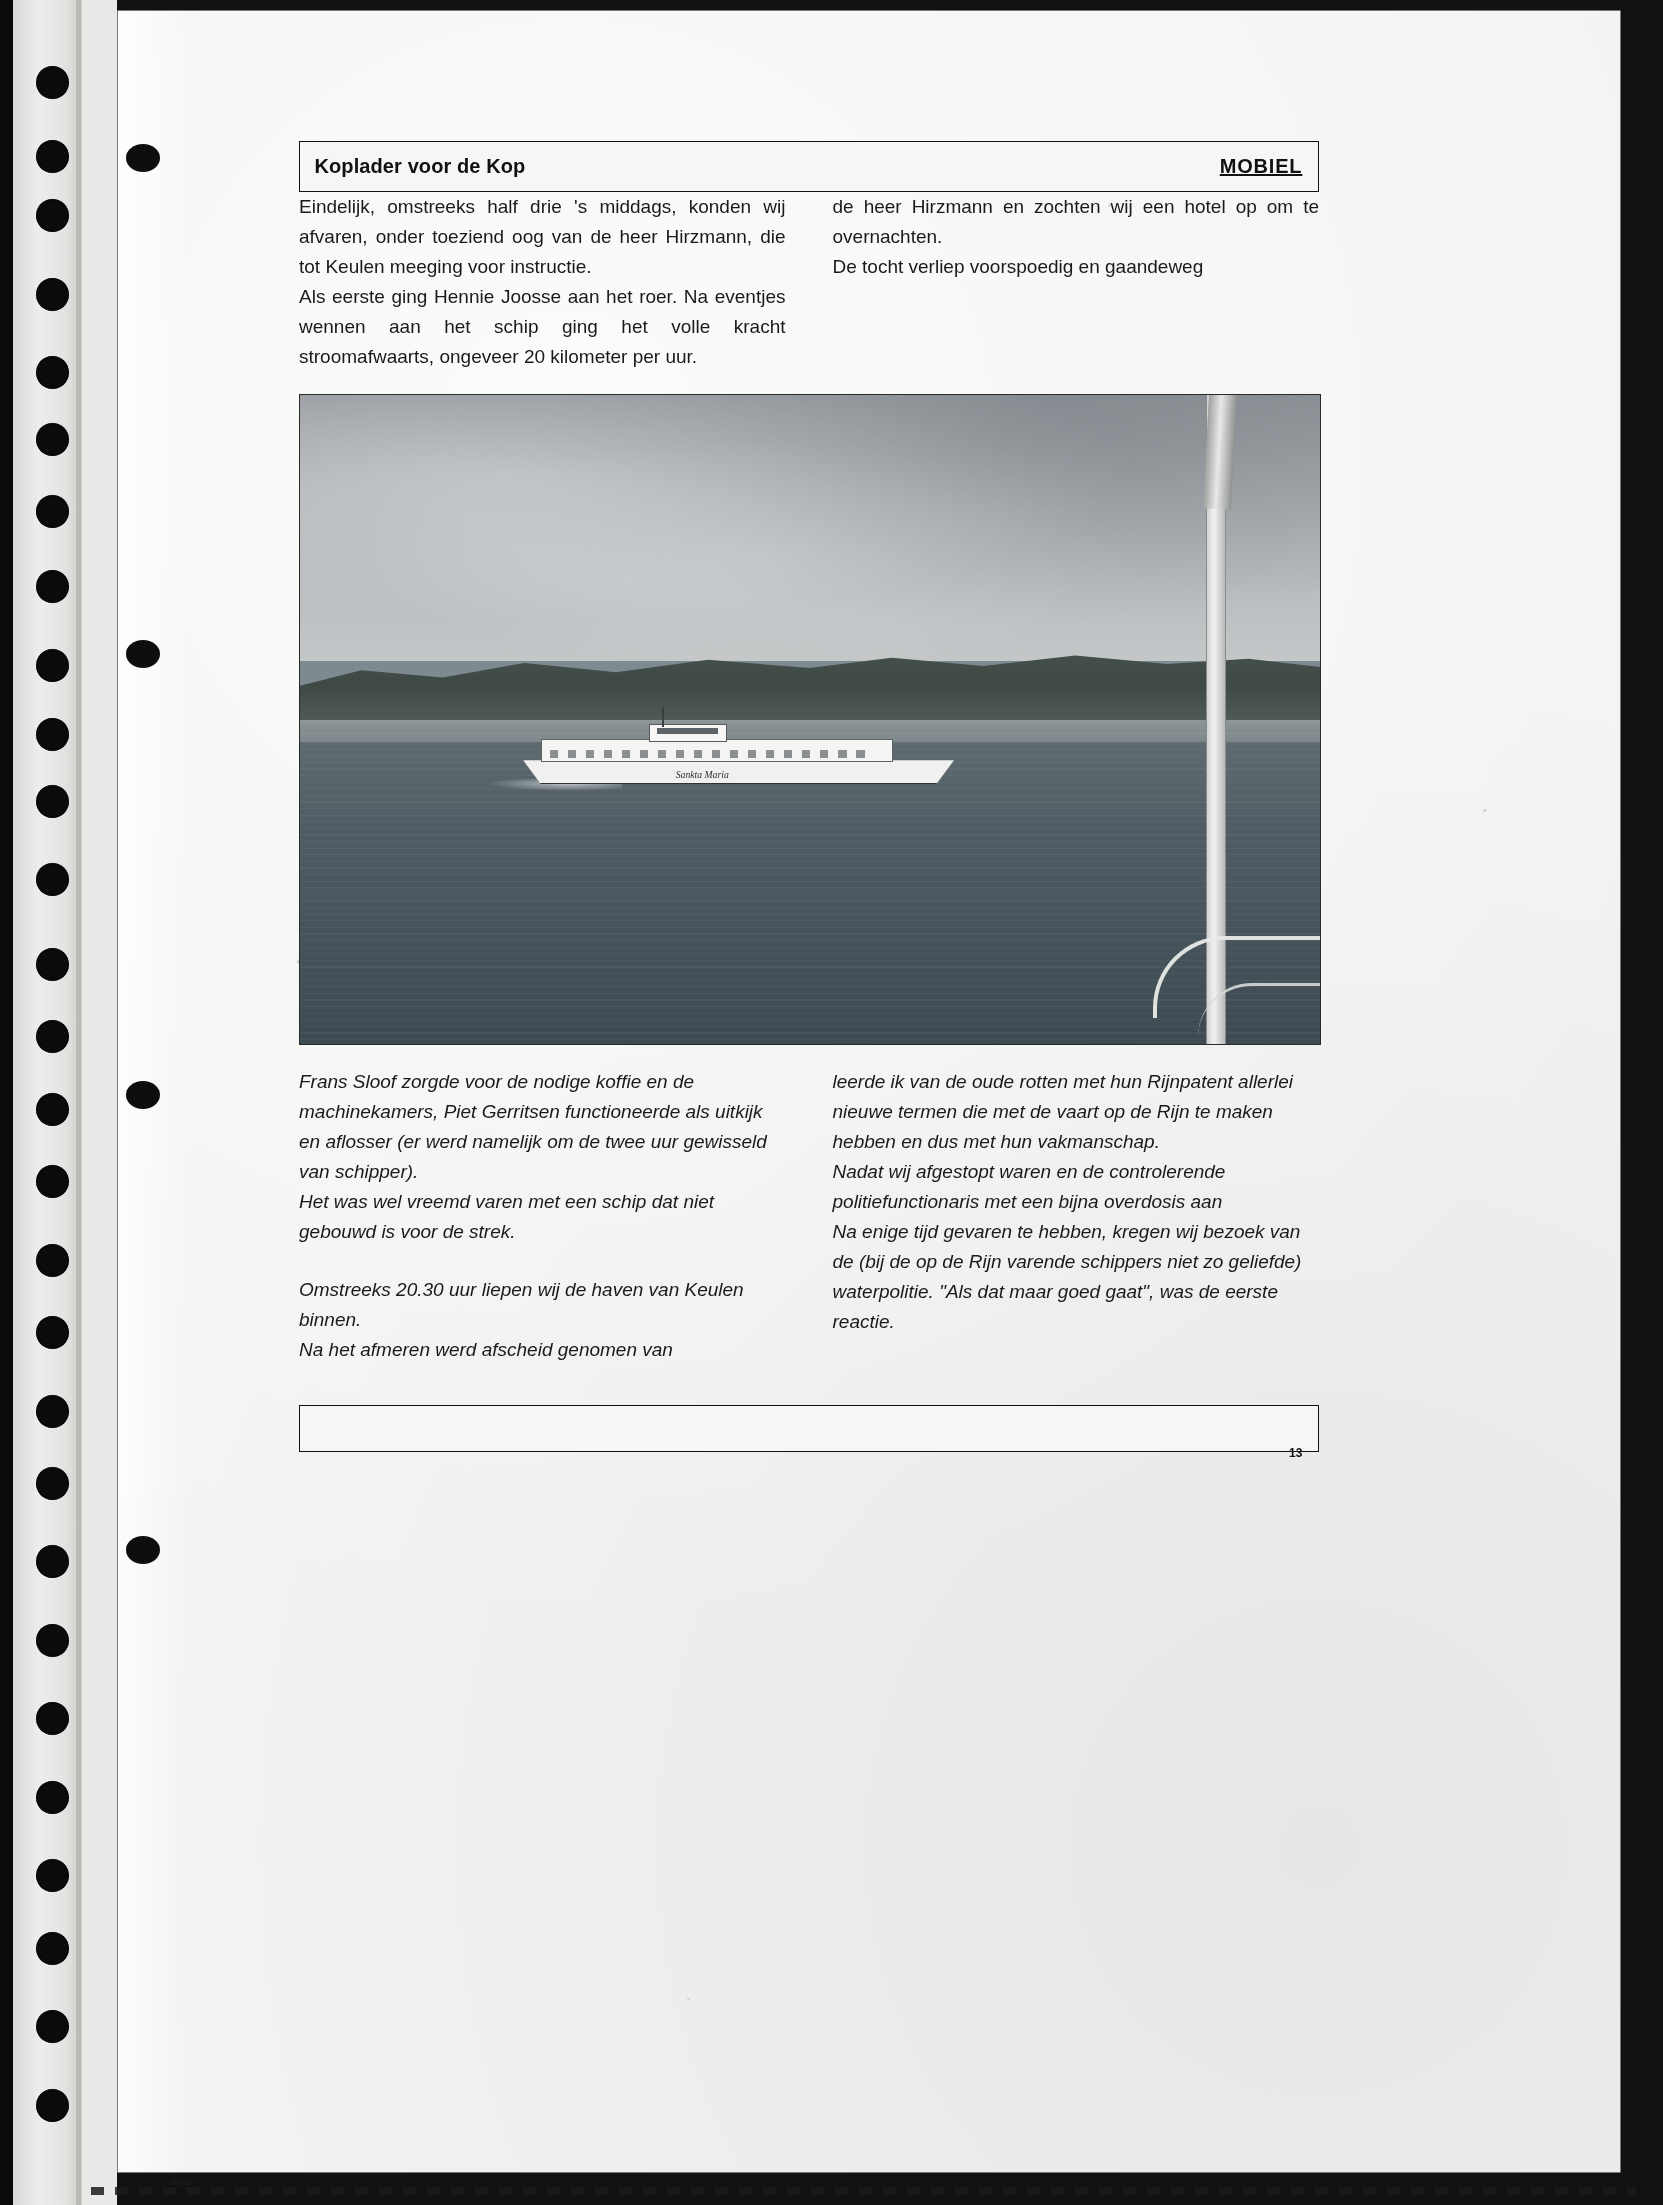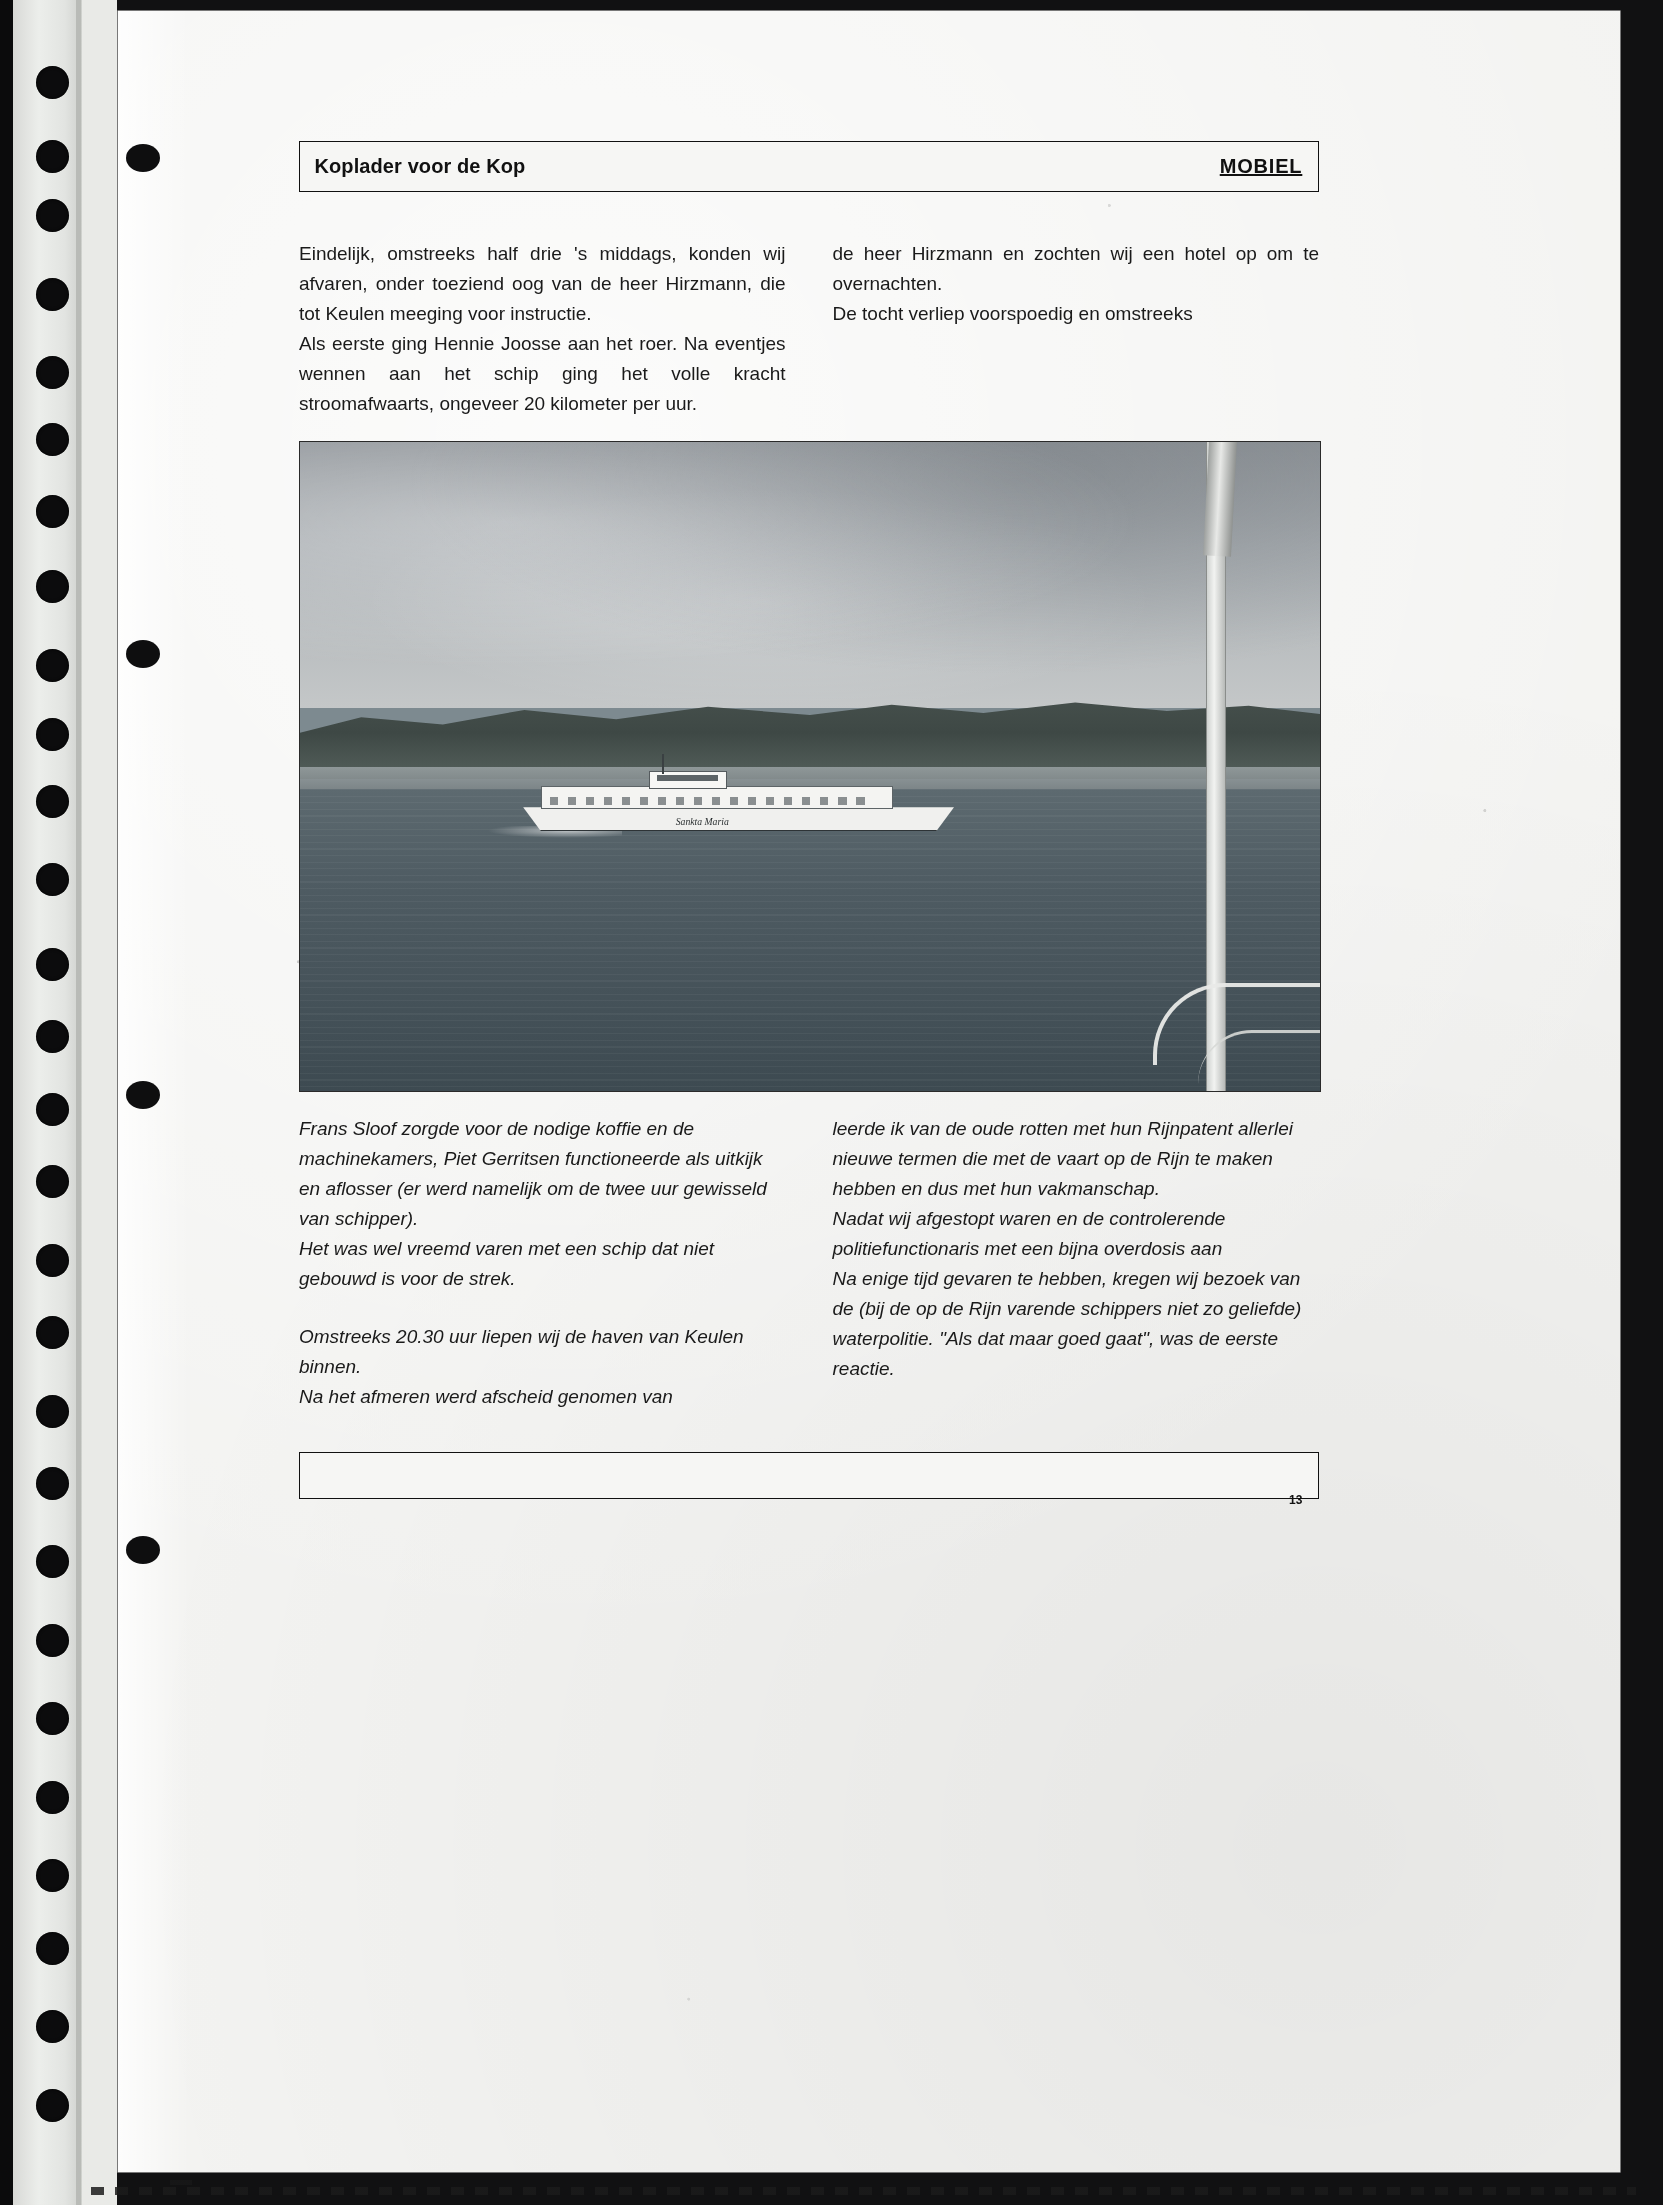--- a/index.html
+++ b/index.html
@@ -150,21 +150,20 @@
     font-weight: bold;
     letter-spacing: 0.8px;
     color: #111;
     text-decoration: underline;
   }
 
   
   .cols {
     display: flex;
     gap: 47px;
-    margin-top: 47px;
     width: 1020px;
   }
   .col { width: 487px; }
 
   .col p {
     margin: 0;
     font-size: 19px;
     line-height: 30px;
     color: #1a1a1a;
     text-align: justify;
@@ -389,21 +388,21 @@
         <div class="header-right">MOBIEL</div>
       </div>
 
       <div class="cols">
         <div class="col">
           <p>Eindelijk, omstreeks half drie 's middags, konden wij afvaren, onder toeziend oog van de heer Hirzmann, die tot Keulen meeging voor instructie.</p>
           <p>Als eerste ging Hennie Joosse aan het roer. Na eventjes wennen aan het schip ging het volle kracht stroomafwaarts, ongeveer 20 kilometer per uur.</p>
         </div>
         <div class="col">
           <p>de heer Hirzmann en zochten wij een hotel op om te overnachten.</p>
-          <p class="nojust">De tocht verliep voorspoedig en omstreeks</p>
+          <p class="nojust">De tocht verliep voorspoedig en gaandeweg</p>
         </div>
       </div>
 
       <div class="photo-wrap">
         <div class="sky"></div>
         <div class="hills"></div>
         <div class="shore"></div>
         <div class="water"></div>
 
         <div class="ferry">

